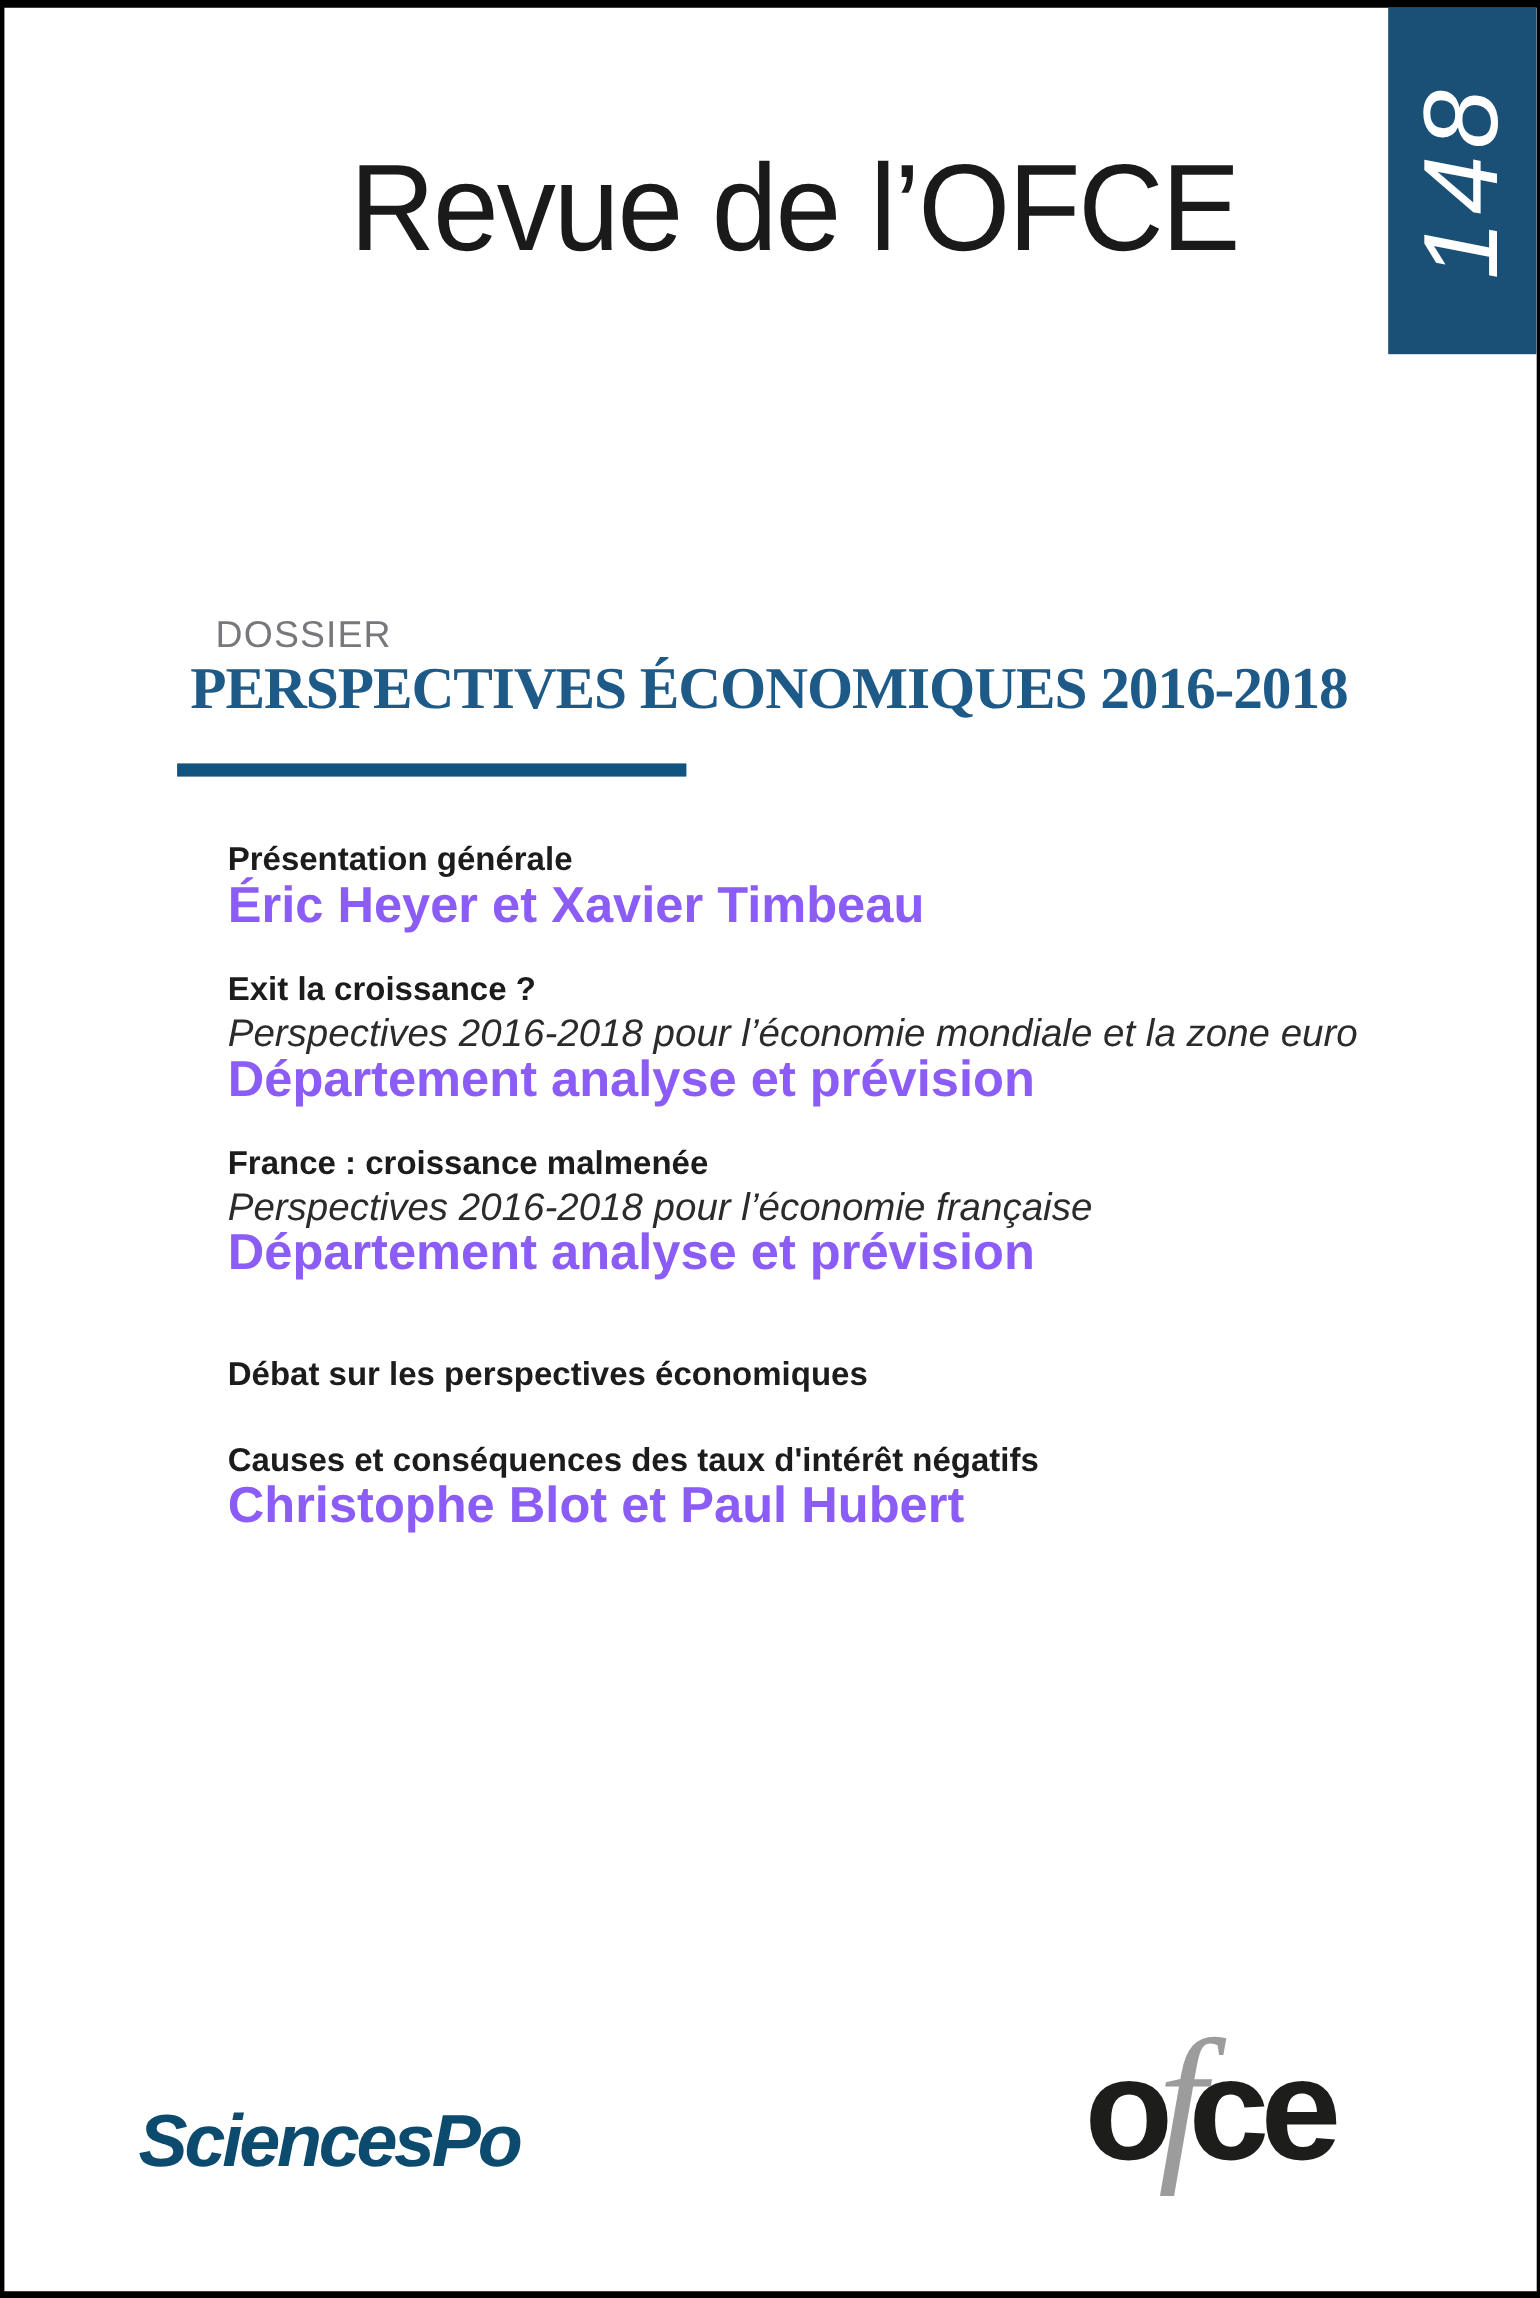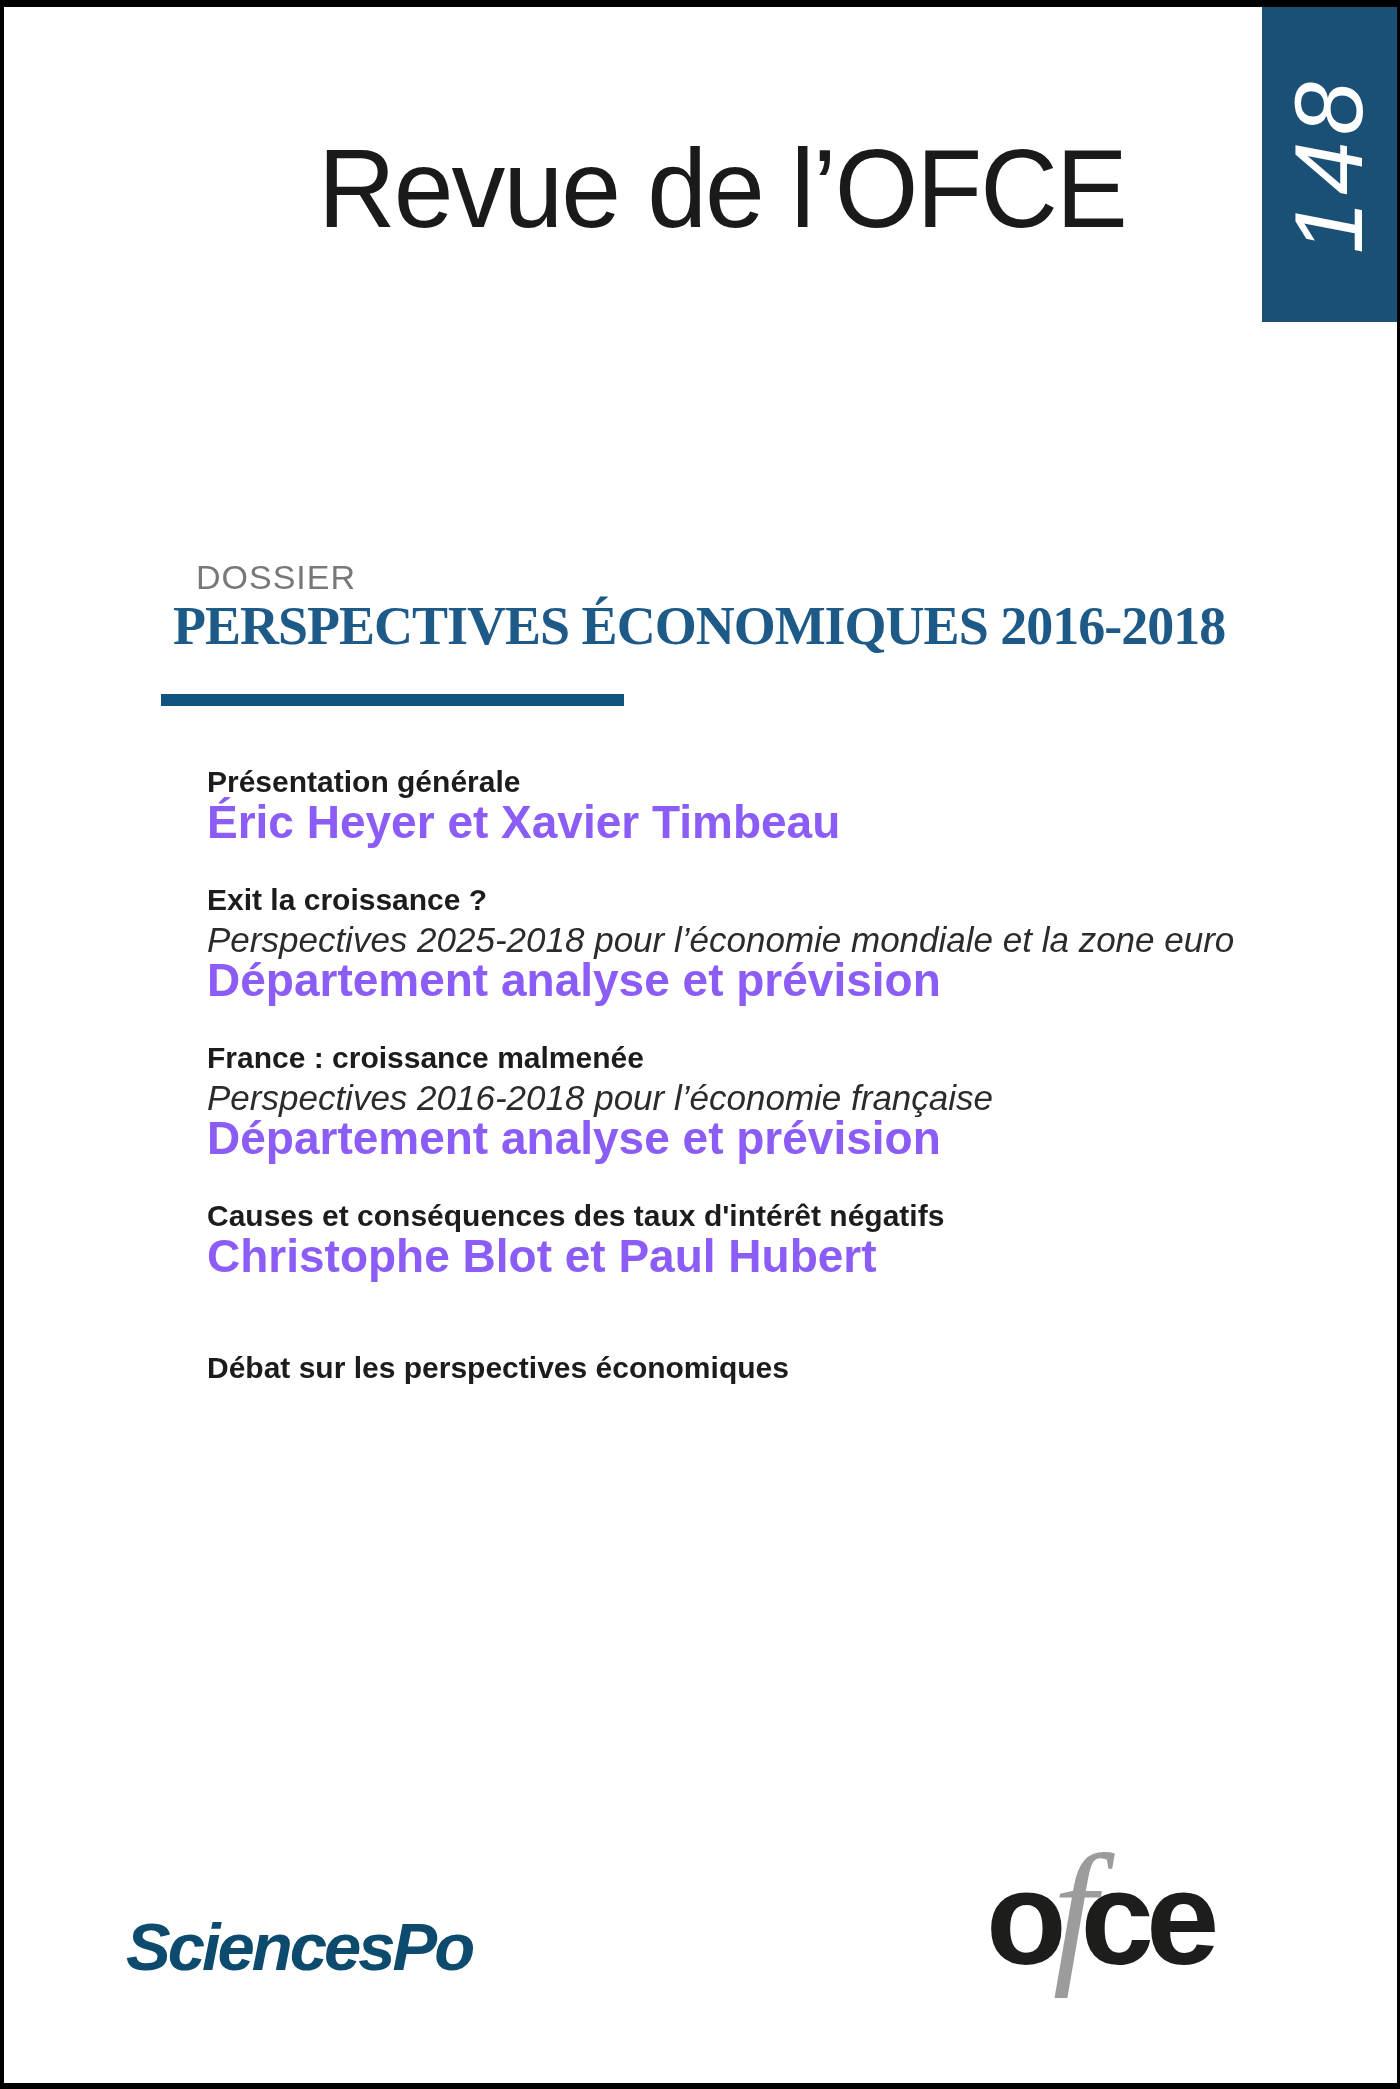--- a/index.html
+++ b/index.html
@@ -169,37 +169,37 @@
 
   <div class="articles">
 
     <div class="article">
       <div class="article-title">Présentation générale</div>
       <div class="article-authors">Éric Heyer et Xavier Timbeau</div>
     </div>
 
     <div class="article">
       <div class="article-title">Exit la croissance ?</div>
-      <div class="article-subtitle">Perspectives 2025-2018 pour l’économie mondiale et la zone euro</div>
+      <div class="article-subtitle">Perspectives 2016-2018 pour l’économie mondiale et la zone euro</div>
       <div class="article-authors">Département analyse et prévision</div>
     </div>
 
     <div class="article">
       <div class="article-title">France : croissance malmenée</div>
       <div class="article-subtitle">Perspectives 2016-2018 pour l’économie française</div>
       <div class="article-authors">Département analyse et prévision</div>
     </div>
 
+    <div class="article gap-large">
+      <div class="article-title">Débat sur les perspectives économiques</div>
+    </div>
+
     <div class="article">
       <div class="article-title">Causes et conséquences des taux d'intérêt négatifs</div>
       <div class="article-authors">Christophe Blot et Paul Hubert</div>
-    </div>
-
-    <div class="article gap-large">
-      <div class="article-title">Débat sur les perspectives économiques</div>
     </div>
 
   </div>
 
   <div class="sciencespo-logo">SciencesPo</div>
 
   <div class="ofce-logo">
     <span class="ofce-black">o</span>
     <span class="ofce-f">f</span>
     <span class="ofce-black">ce</span>

